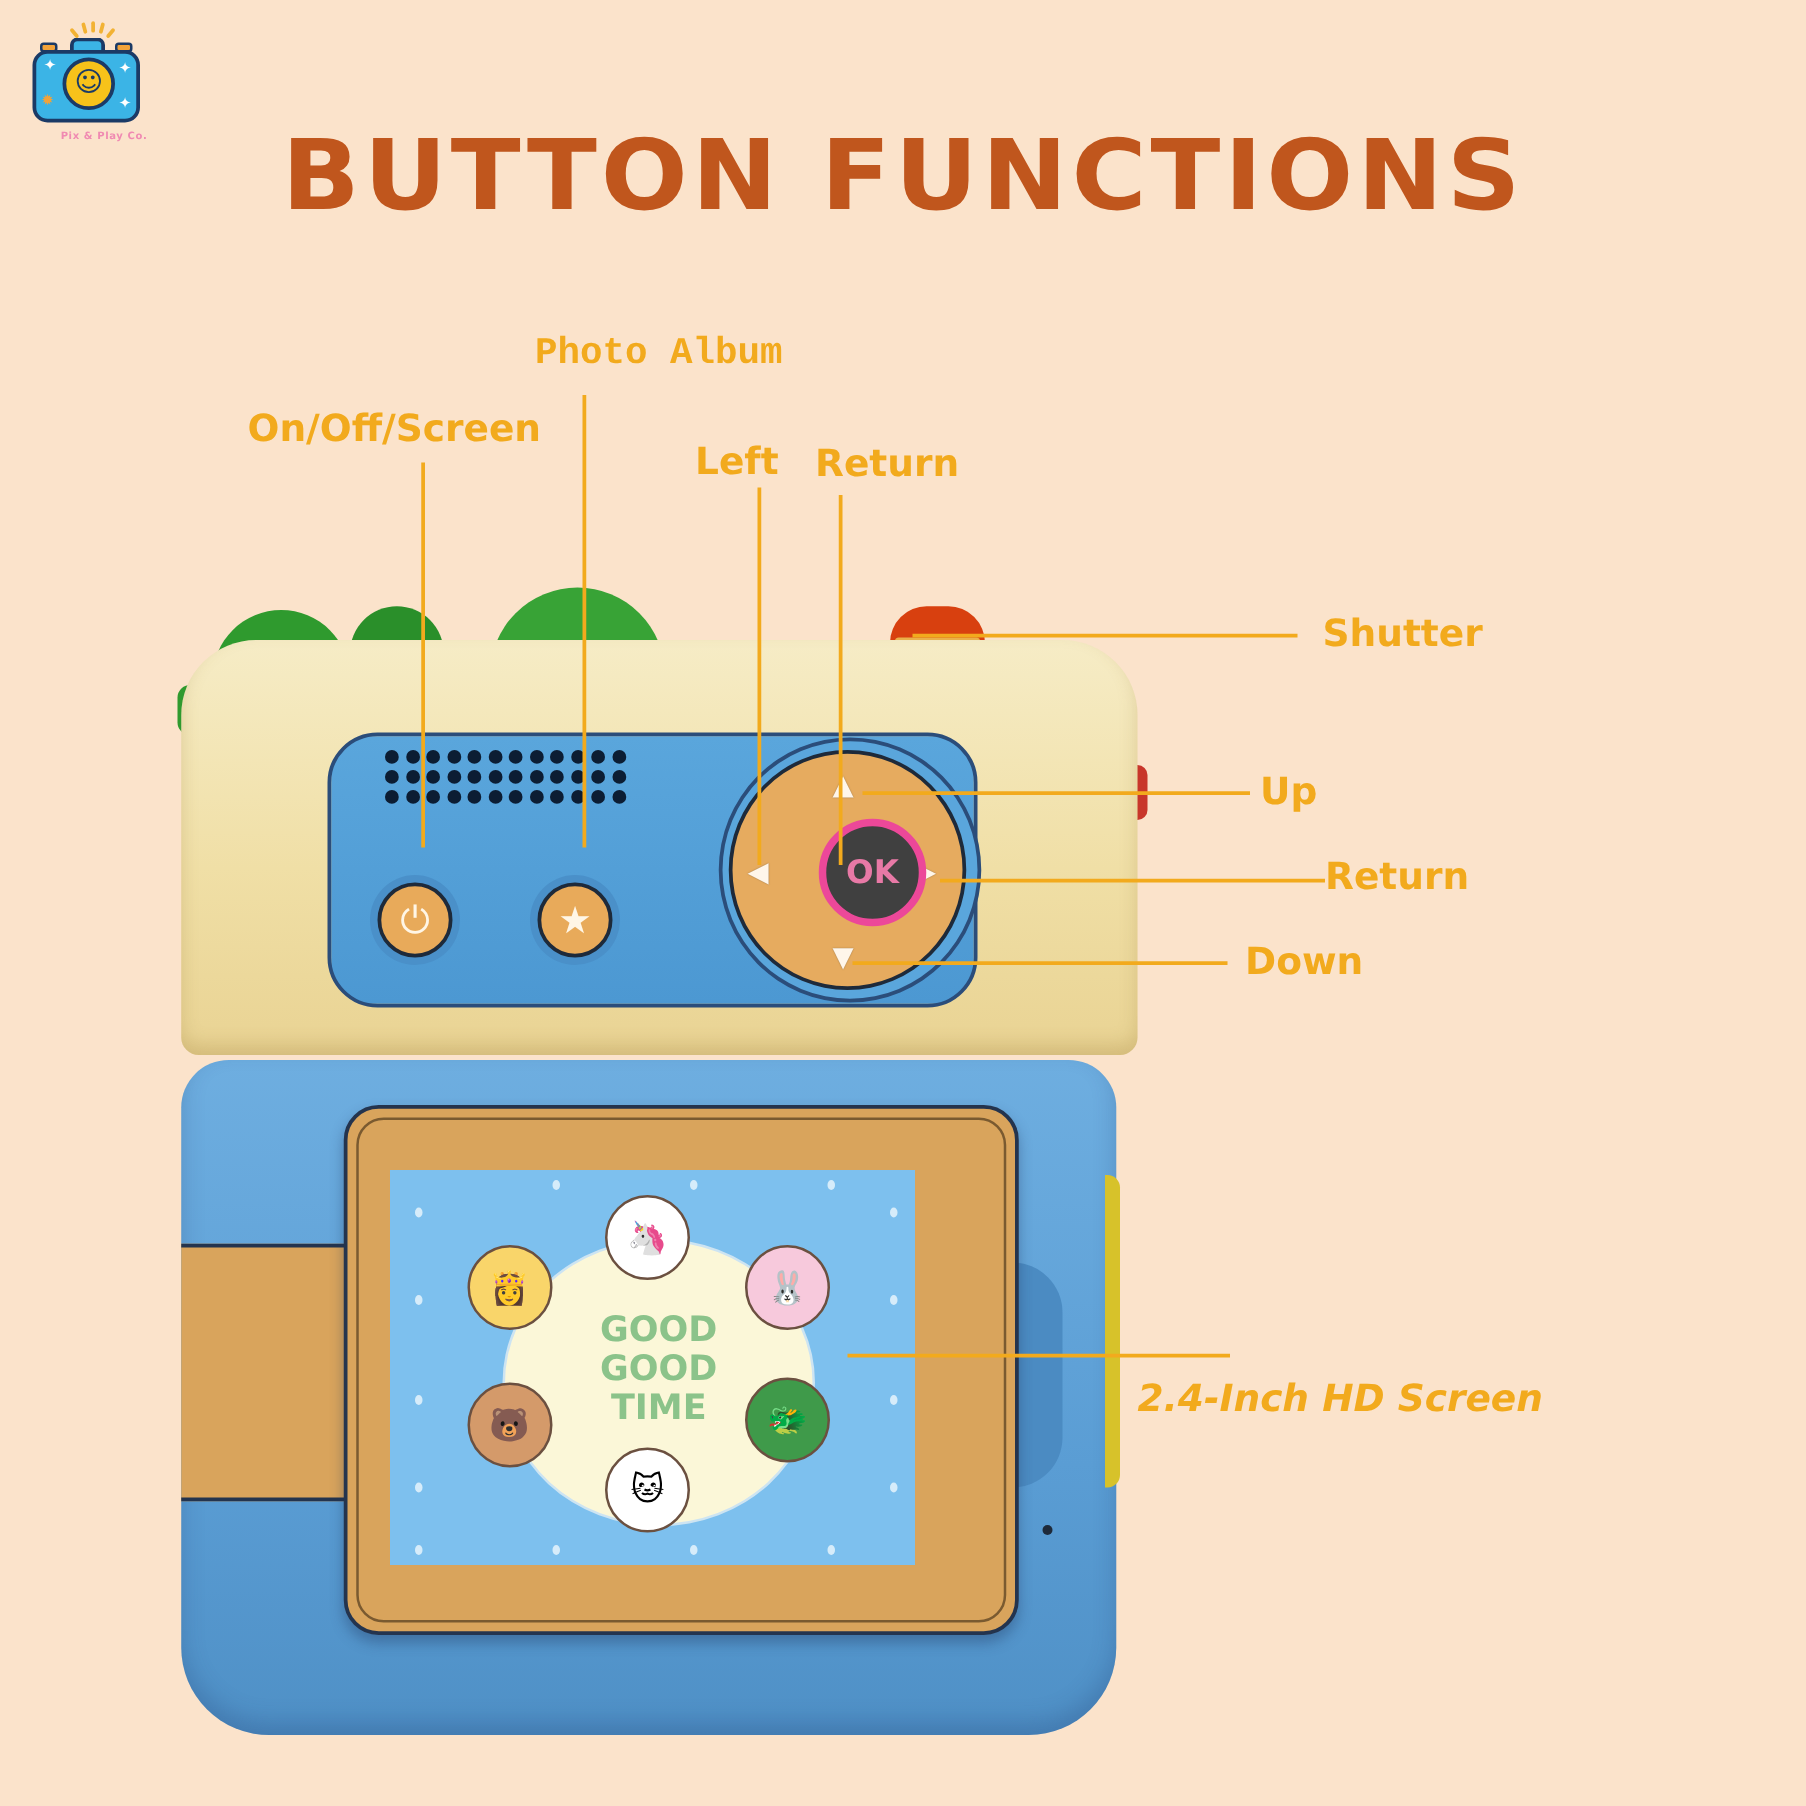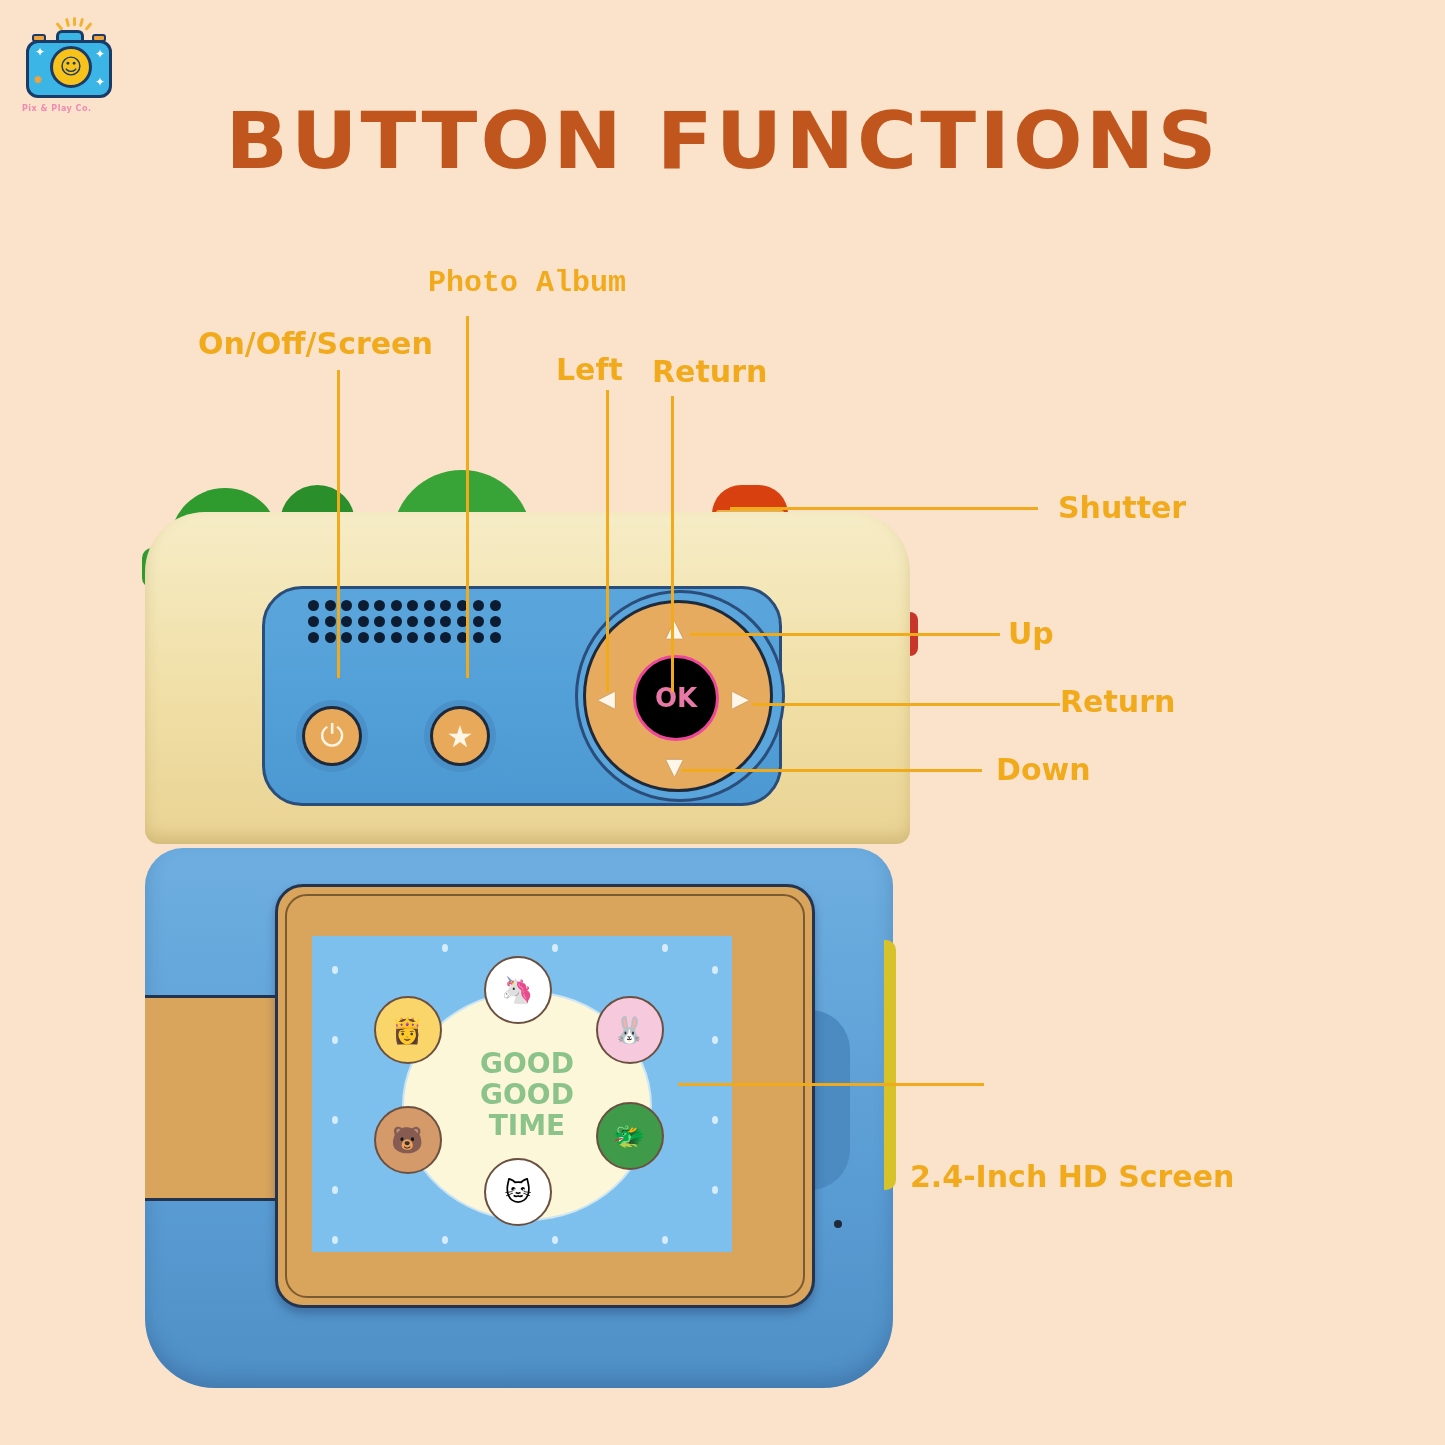--- a/index.html
+++ b/index.html
@@ -12,21 +12,21 @@
   
   .logo { left:22px; top:18px; width:96px; height:100px; }
   .logo-body { left:4px; top:22px; width:86px; height:58px; background:#3bb4e6; border:3px solid #1b3a66; border-radius:12px; box-sizing:border-box; }
   .logo-hump { left:34px; top:12px; width:28px; height:14px; background:#3bb4e6; border:3px solid #1b3a66; border-bottom:none; border-radius:6px 6px 0 0; box-sizing:border-box; }
   .logo-knob-l { left:10px; top:16px; width:14px; height:8px; background:#f2a33a; border:2px solid #1b3a66; border-radius:3px; box-sizing:border-box; }
   .logo-knob-r { left:70px; top:16px; width:14px; height:8px; background:#f2a33a; border:2px solid #1b3a66; border-radius:3px; box-sizing:border-box; }
   .logo-lens { left:28px; top:28px; width:42px; height:42px; border-radius:50%; background:#f7c21a; border:3px solid #1b3a66; box-sizing:border-box; }
   .logo-face { left:0; top:3px; width:36px; text-align:center; font-size:22px; color:#1b3a66; line-height:30px; }
   .logo-rays { left:36px; top:0; width:30px; height:12px; }
   .logo-rays span { position:absolute; width:3px; height:9px; background:#f2b233; border-radius:2px; }
-  .logo-text { left:0; top:86px; width:96px; text-align:left; font-size:8px; font-weight:bold; color:#f08ab2; letter-spacing:0.5px; }
+  .logo-text { left:0; top:86px; width:96px; text-align:right; font-size:8px; font-weight:bold; color:#f08ab2; letter-spacing:0.5px; }
   .logo-spark { color:#fff; font-size:12px; }
 
   
   .title {
     left:0; top:96px; width:1445px; text-align:center;
     font-family:"DejaVu Sans", sans-serif; font-weight:bold;
     font-size:78px; letter-spacing:3px; color:#c0561d;
     transform:scaleX(1.05);
   }
 
@@ -49,21 +49,21 @@
   .speaker { left:308px; top:600px; width:196px; height:48px; display:grid; grid-template-columns:repeat(12, 14px); grid-auto-rows:15px; column-gap:2.5px; row-gap:1px; }
   .speaker span { width:11px; height:11px; background:#0c1d33; border-radius:50%; }
 
   .round-btn { width:72px; height:72px; border-radius:50%; background:#4a90c9; box-sizing:border-box; }
   .round-btn-inner { left:6px; top:6px; width:60px; height:60px; border-radius:50%; background:#e8aa5a; border:3px solid #1e2a3a; box-sizing:border-box; display:flex; align-items:center; justify-content:center; color:#fff6e6; font-size:30px; }
   .power-btn { left:296px; top:700px; }
   .album-btn { left:424px; top:700px; }
 
   .dpad-ring { left:575px; top:590px; width:210px; height:212px; border-radius:50%; background:#5aa6dc; border:3px solid #2b4d7a; box-sizing:border-box; }
   .dpad { left:583px; top:600px; width:190px; height:192px; border-radius:50%; background:#e6ab5f; border:3px solid #1e2a3a; box-sizing:border-box; }
-  .ok-btn { left:633px; top:655px; width:86px; height:86px; border-radius:50%; background:#000000; border:3px solid #ec4899; box-sizing:border-box; display:flex; align-items:center; justify-content:center; color:#e879a6; font-weight:bold; font-size:26px; font-family:"DejaVu Sans", sans-serif; }
+  .ok-btn { left:655px; top:655px; width:86px; height:86px; border-radius:50%; background:#404040; border:6px solid #ec4899; box-sizing:border-box; display:flex; align-items:center; justify-content:center; color:#e879a6; font-weight:bold; font-size:26px; font-family:"DejaVu Sans", sans-serif; }
   .arrow { color:#fff6ea; font-size:22px; line-height:22px; text-shadow:0 0 1px #7a5a30; }
 
   
   .lower-body { left:145px; top:848px; width:748px; height:540px; background:linear-gradient(180deg,#6eaee0 0%,#5a9dd4 60%,#4f90c6 100%); border-radius:38px 38px 70px 70px; box-shadow: inset 0 -10px 18px rgba(30,60,110,0.25); }
   .strap { left:145px; top:995px; width:140px; height:206px; background:#d9a45c; border-top:3px solid #24344e; border-bottom:3px solid #24344e; box-sizing:border-box; }
   .screen-frame { left:275px; top:884px; width:540px; height:424px; background:#d9a45c; border-radius:28px; border:3px solid #24344e; box-sizing:border-box; box-shadow: 0 6px 10px rgba(30,50,90,0.35); }
   .screen-frame-inner { left:285px; top:894px; width:520px; height:404px; border-radius:22px; border:2px solid #7a5a30; box-sizing:border-box; }
   .screen { left:312px; top:936px; width:420px; height:316px; background:#7dc0ee; overflow:hidden; }
   .screen-dot { position:absolute; width:6px; height:8px; background:#d6ecfa; border-radius:50%; }
   .screen-circle { left:90px; top:55px; width:250px; height:230px; border-radius:50%; background:#fbf7d8; border:2px solid #cde4f2; box-sizing:border-box; }
@@ -214,13 +214,13 @@
 <div class="abs hline" style="left:678px;top:1083px;width:306px;"></div>
 
 <div class="abs label" style="left:428px;top:266px;font-family:Liberation Mono, monospace;">Photo Album</div>
 <div class="abs label" style="left:198px;top:326px;">On/Off/Screen</div>
 <div class="abs label" style="left:556px;top:352px;">Left</div>
 <div class="abs label" style="left:652px;top:354px;">Return</div>
 <div class="abs label" style="left:1058px;top:490px;">Shutter</div>
 <div class="abs label" style="left:1008px;top:616px;">Up</div>
 <div class="abs label" style="left:1060px;top:684px;">Return</div>
 <div class="abs label" style="left:996px;top:752px;">Down</div>
-<div class="abs label" style="left:910px;top:1159px;">2.4-Inch HD Screen</div>
+<div class="abs label" style="left:910px;top:1102px;font-style:italic;">2.4-Inch HD Screen</div>
 
 </body></html>

